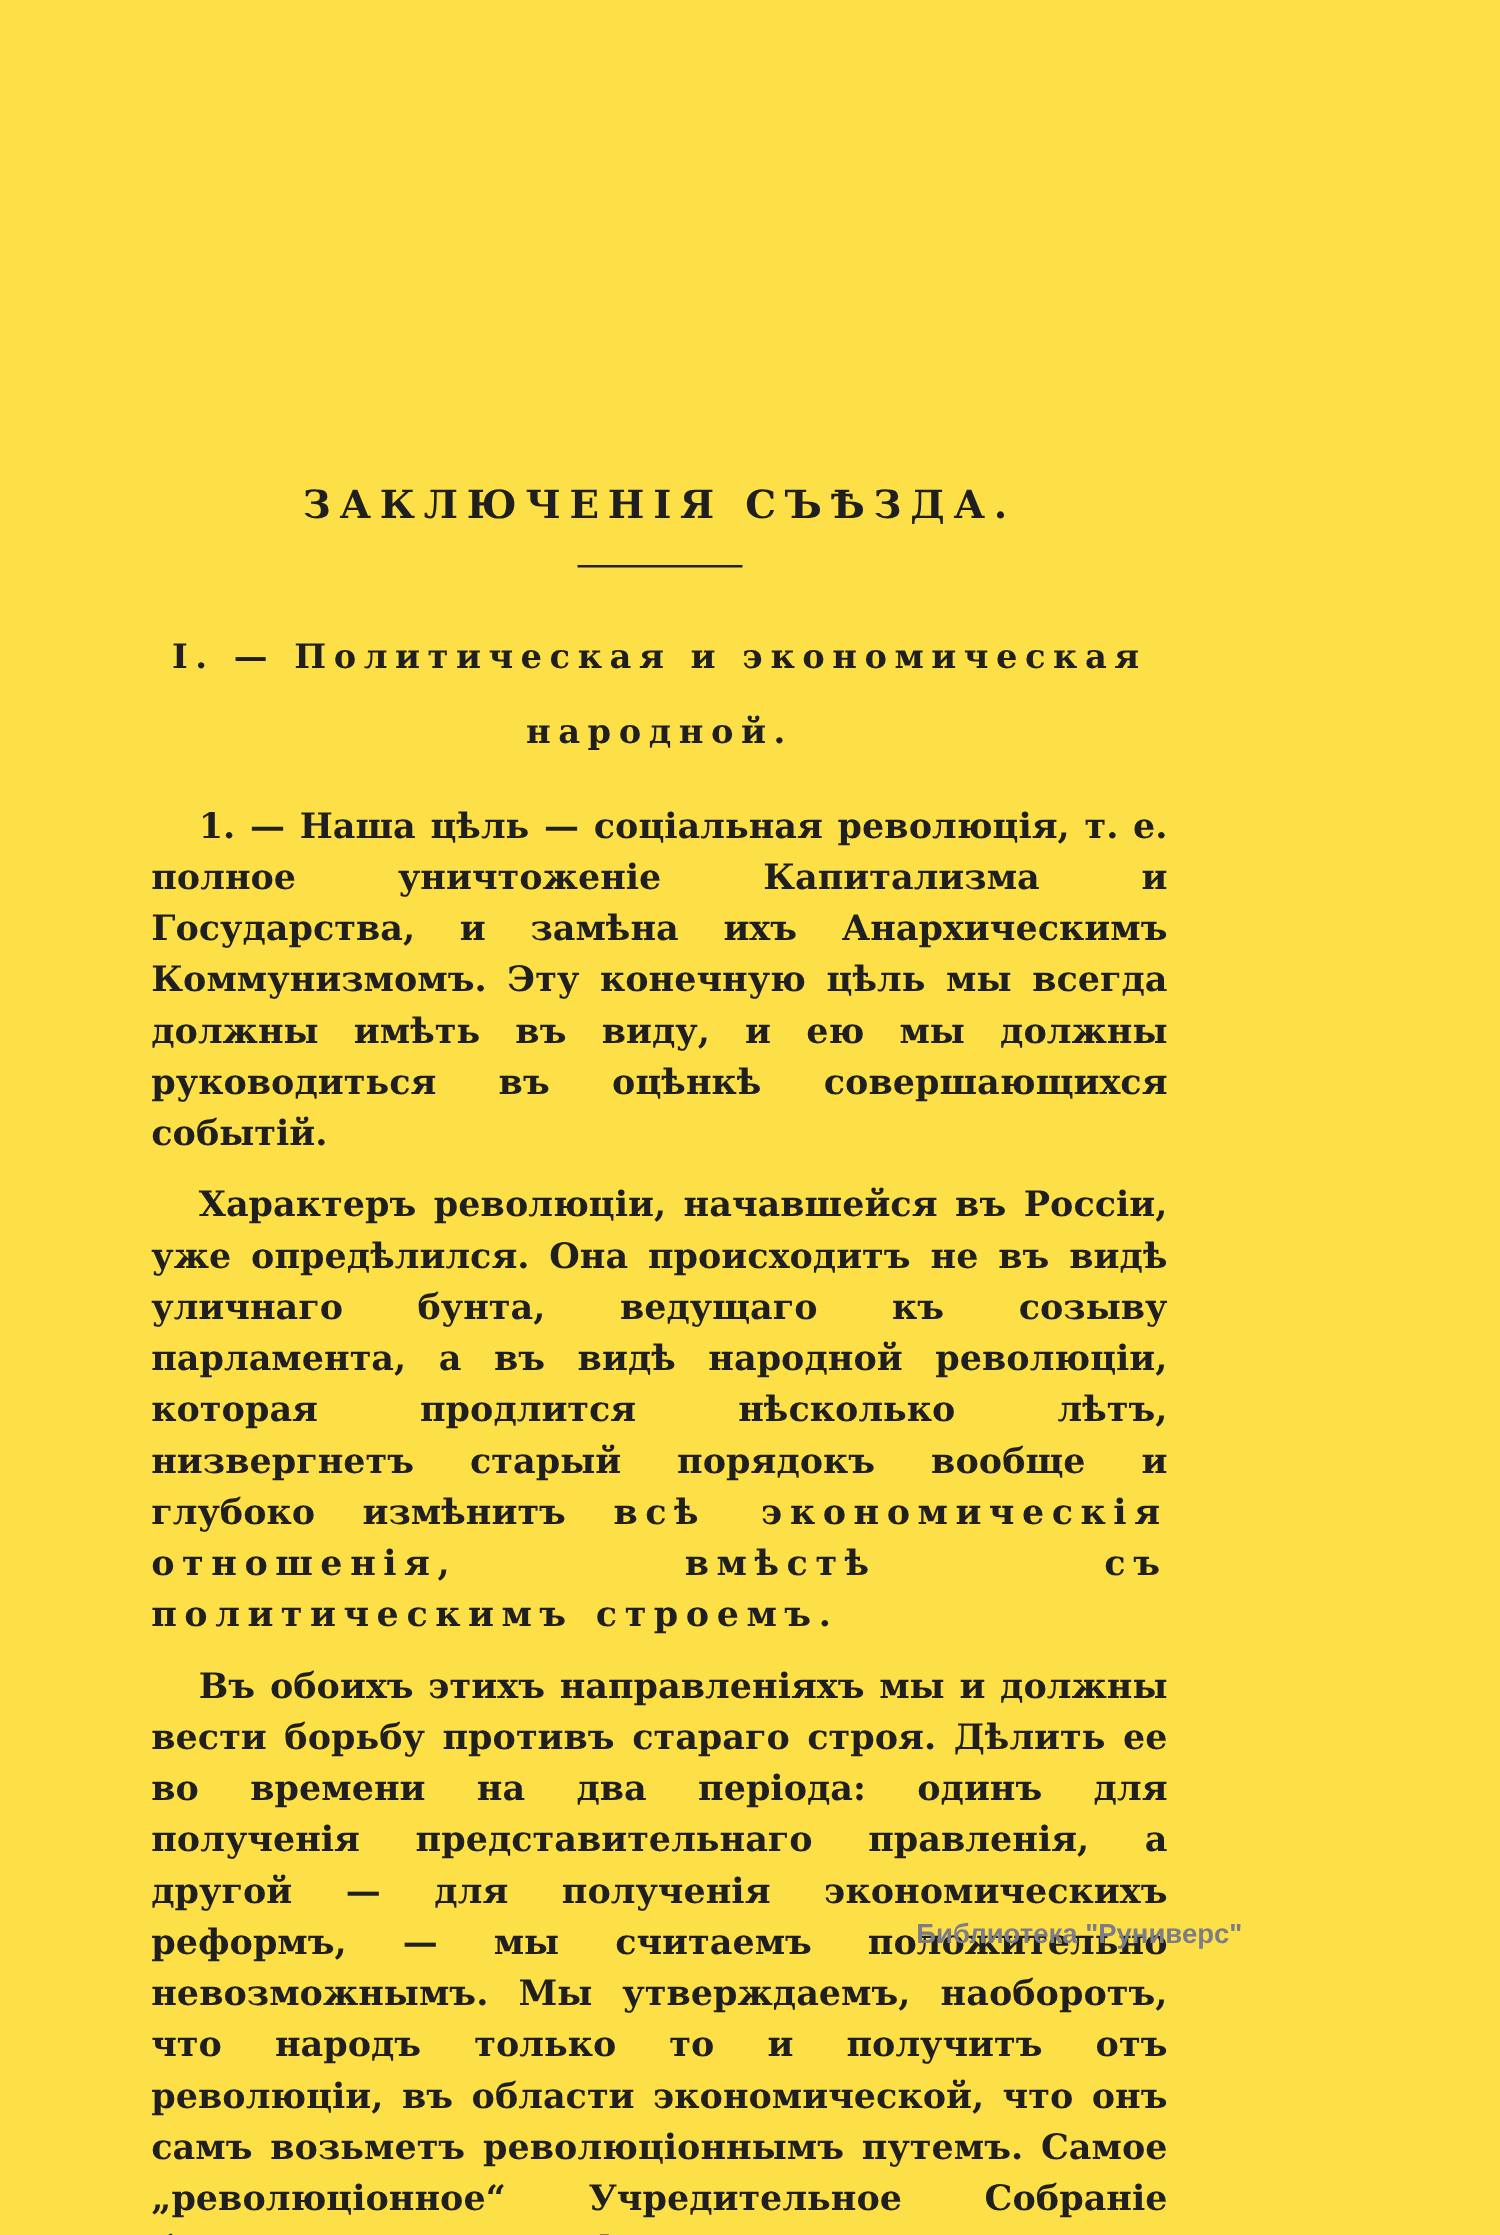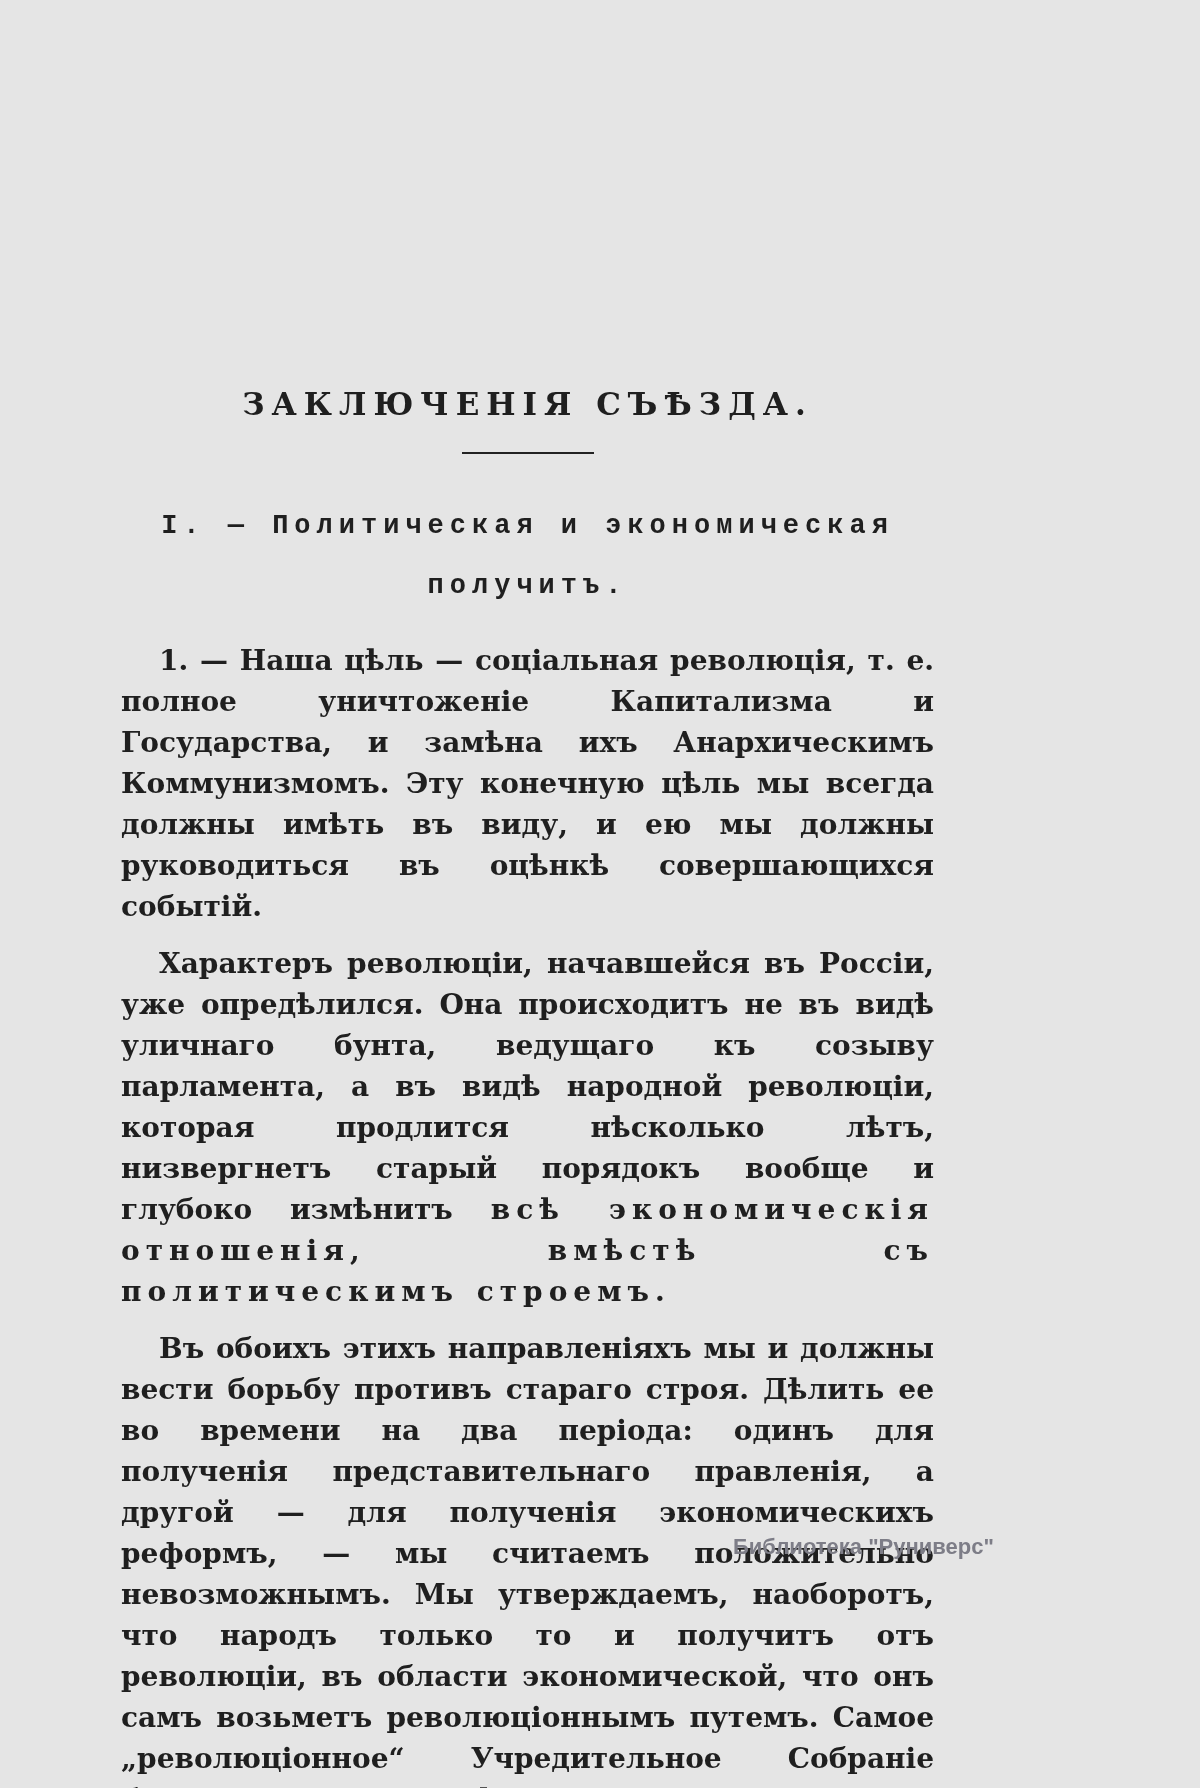--- a/index.html
+++ b/index.html
@@ -4,21 +4,21 @@
 <style>
   html, body {
     margin: 0;
     padding: 0;
     background: #ffffff;
   }
   .page {
     position: relative;
     width: 1200px;
     height: 1788px;
-    background: #e5e5e5;
+    background: #fde047;
     overflow: hidden;
     font-family: "DejaVu Serif", "Liberation Serif", serif;
     color: #1f1f1f;
   }
   .content {
     position: absolute;
     left: 105px;
     top: 386px;
     width: 845px;
   }
@@ -36,21 +36,20 @@
     background: #222222;
     margin: 30px auto 0 auto;
   }
   .section-heading {
     margin: 42px 0 0 0;
     text-align: center;
     font-size: 27px;
     font-weight: bold;
     letter-spacing: 6px;
     line-height: 60px;
-    font-family: Liberation Mono, monospace;
   }
   .heading-line {
     display: block;
   }
   .body-text {
     margin-top: 24px;
   }
   .para {
     margin: 16px;
     text-align: justify;
@@ -79,21 +78,21 @@
 
 <div class="page">
   <div class="content">
 
     <h1 class="doc-title">ЗАКЛЮЧЕНІЯ СЪѢЗДА.</h1>
 
     <div class="title-rule"></div>
 
     <h2 class="section-heading">
       <span class="heading-line">I. — Политическая и экономическая</span>
-      <span class="heading-line">получитъ.</span>
+      <span class="heading-line">народной.</span>
     </h2>
 
     <div class="body-text" id="paragraphs">
         <p class="para"><span>1. — Наша цѣль — соціальная революція, т. е. полное уничтоженіе Капитализма и Государства, и замѣна ихъ Анархическимъ Коммунизмомъ.  Эту конечную цѣль мы всегда должны имѣть въ виду, и ею мы должны руководиться въ оцѣнкѣ совершающихся событій.</span></p>
         <p class="para"><span>Характеръ революціи, начавшейся въ Россіи, уже опредѣлился. Она происходитъ не въ видѣ уличнаго бунта, ведущаго къ созыву парламента, а въ видѣ народной революціи, которая продлится нѣсколько лѣтъ, низвергнетъ старый порядокъ вообще и глубоко измѣнитъ </span><span class="spaced">всѣ экономическія отношенія, вмѣстѣ съ политическимъ строемъ.</span></p>
         <p class="para"><span>Въ обоихъ этихъ направленіяхъ мы и должны вести борьбу противъ стараго строя. Дѣлить ее во времени на два періода: одинъ для полученія представительнаго правленія, а другой — для полученія экономическихъ реформъ, — мы считаемъ положительно невозможнымъ. Мы утверждаемъ, наоборотъ, что народъ только то и получитъ отъ революціи, въ области экономической, что онъ самъ возьметъ революціоннымъ путемъ. Самое „революціонное“ Учредительное Собраніе будетъ только сдѣлкою между старымъ порядкомъ и новымъ, и сможетъ только утвердить на бумагѣ то, что народъ сдѣлаетъ на дѣлѣ.</span></p>
       </div>
 
   </div>
 

